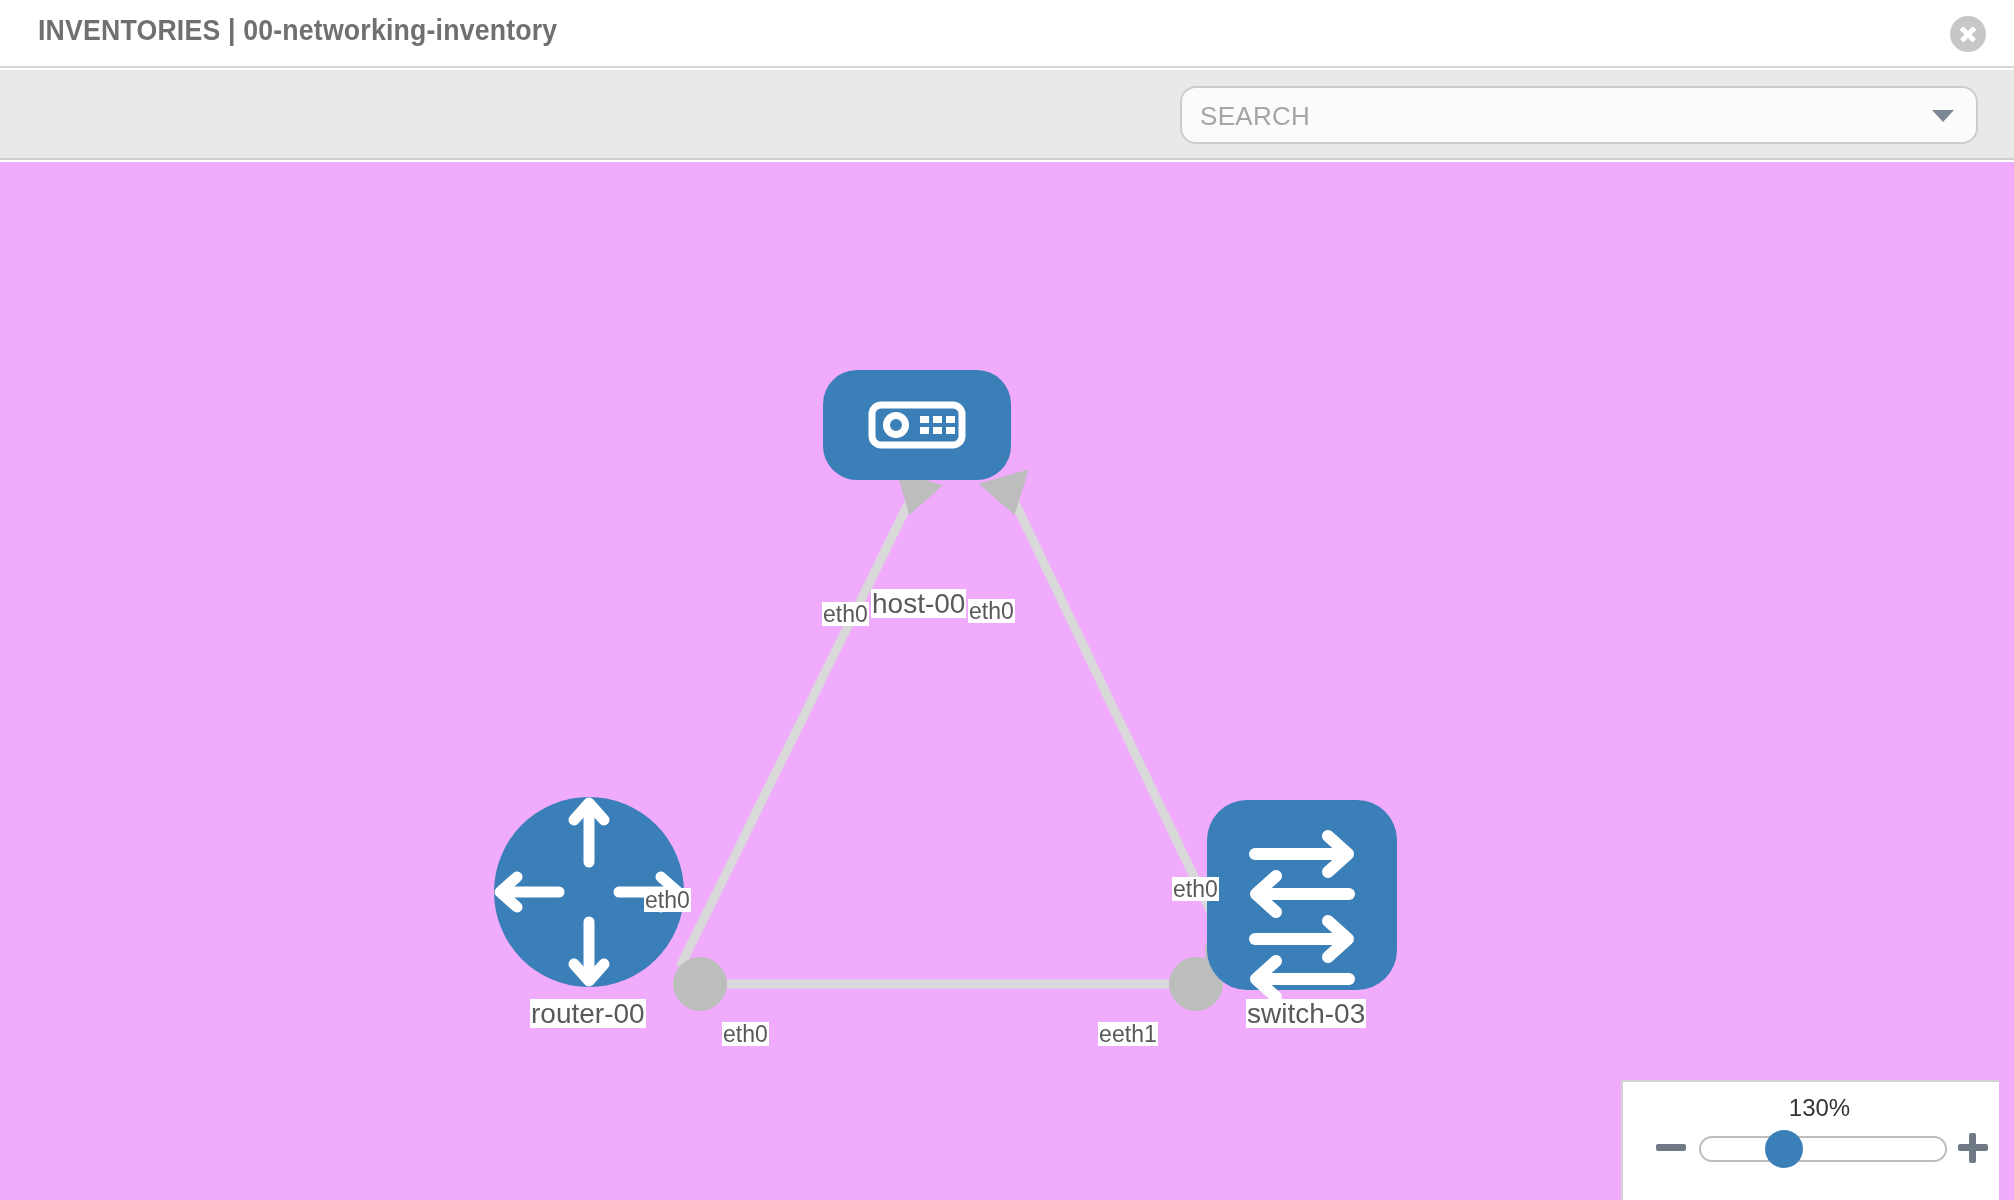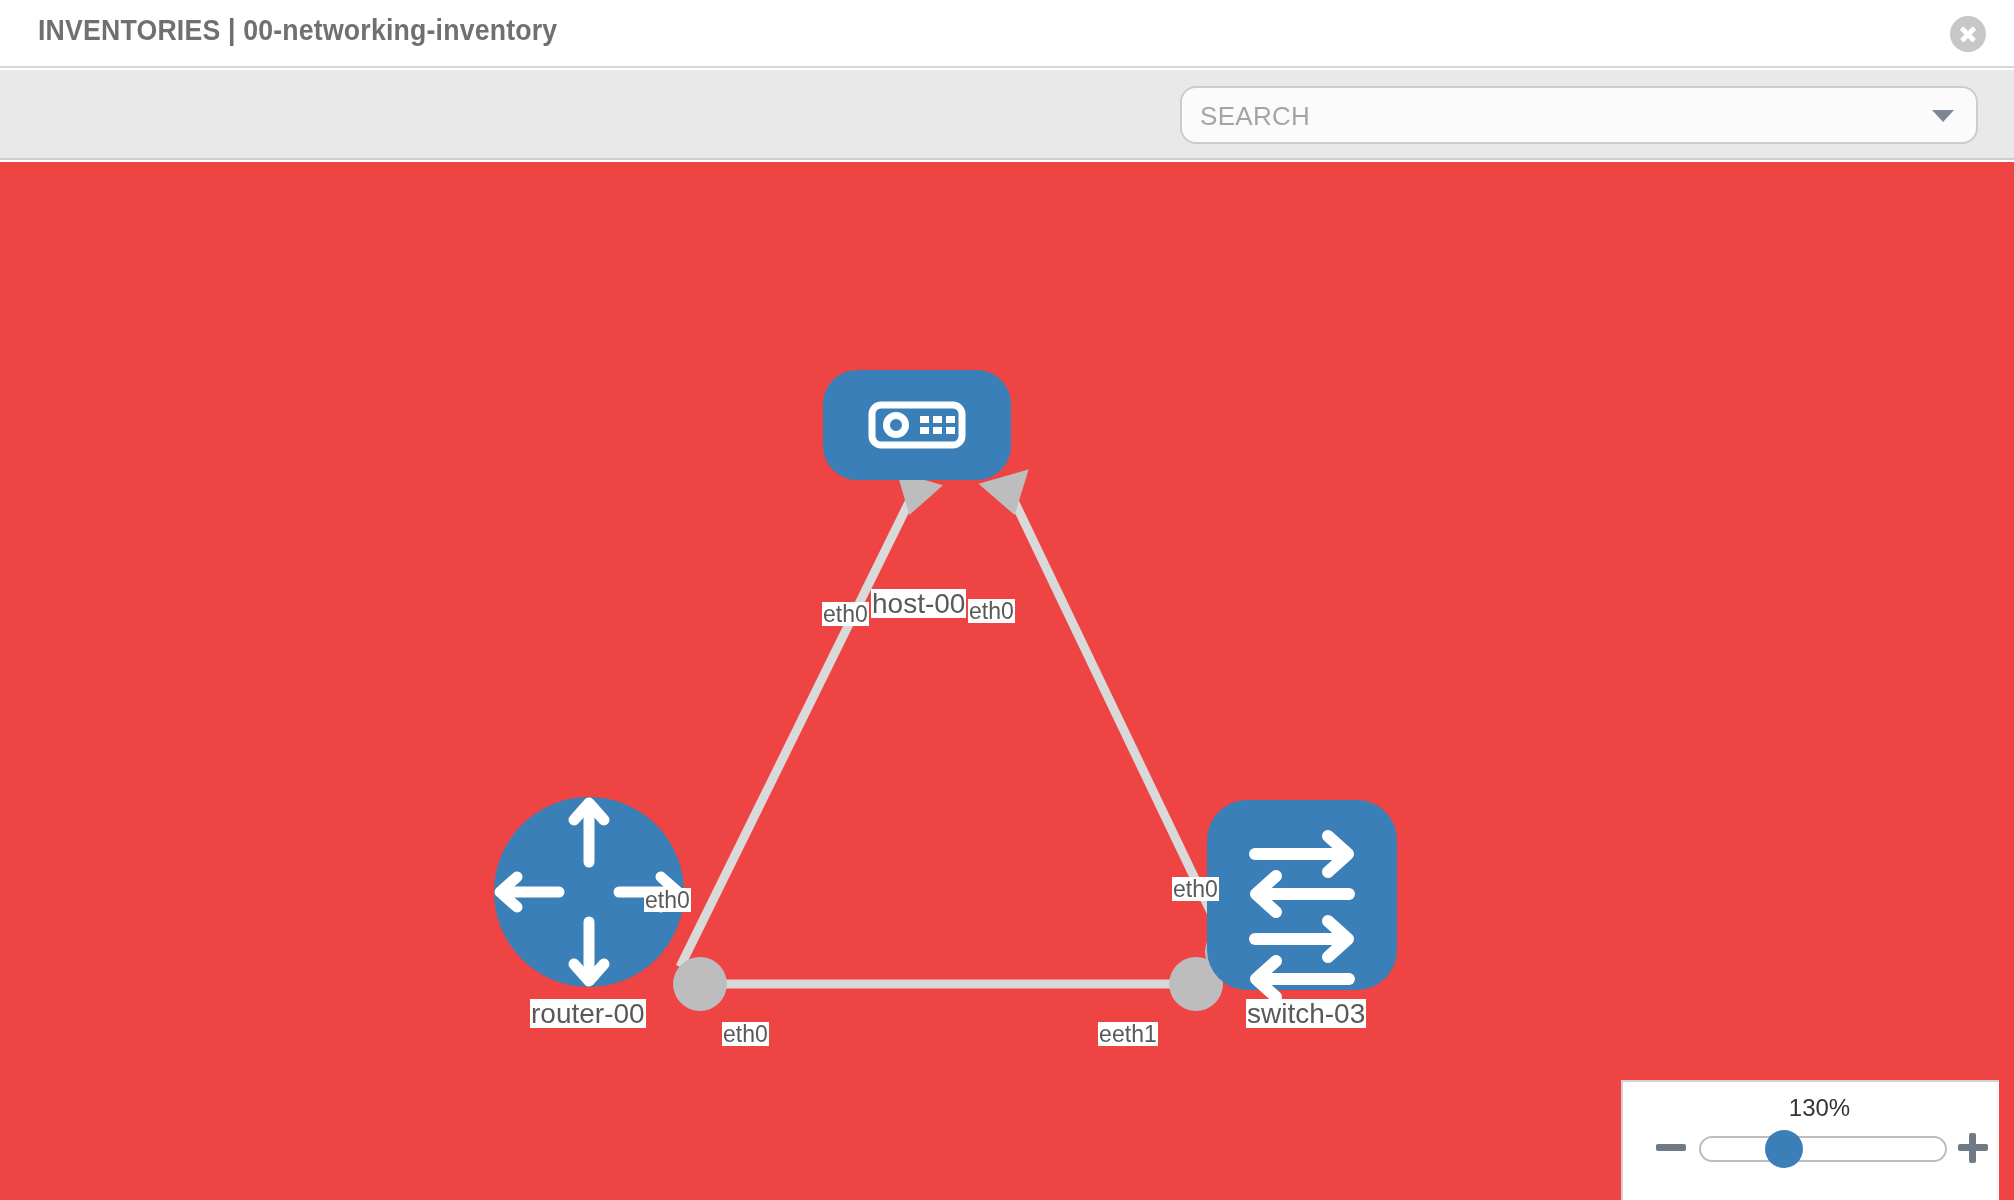--- a/index.html
+++ b/index.html
@@ -121,21 +121,21 @@
     font-size: 26px;
     color: #a5a5a5;
     letter-spacing: 0.3px;
   }
 
   
   .canvas {
     position: absolute;
     left: 0; top: 162px;
     width: 2014px; height: 1038px;
-    background: #ef4444;
+    background: #f0abfc;
     overflow: hidden;
   }
   .topology-svg {
     position: absolute;
     left: 0; top: 0;
     width: 2014px; height: 1038px;
   }
 
   
   .nlabel {

